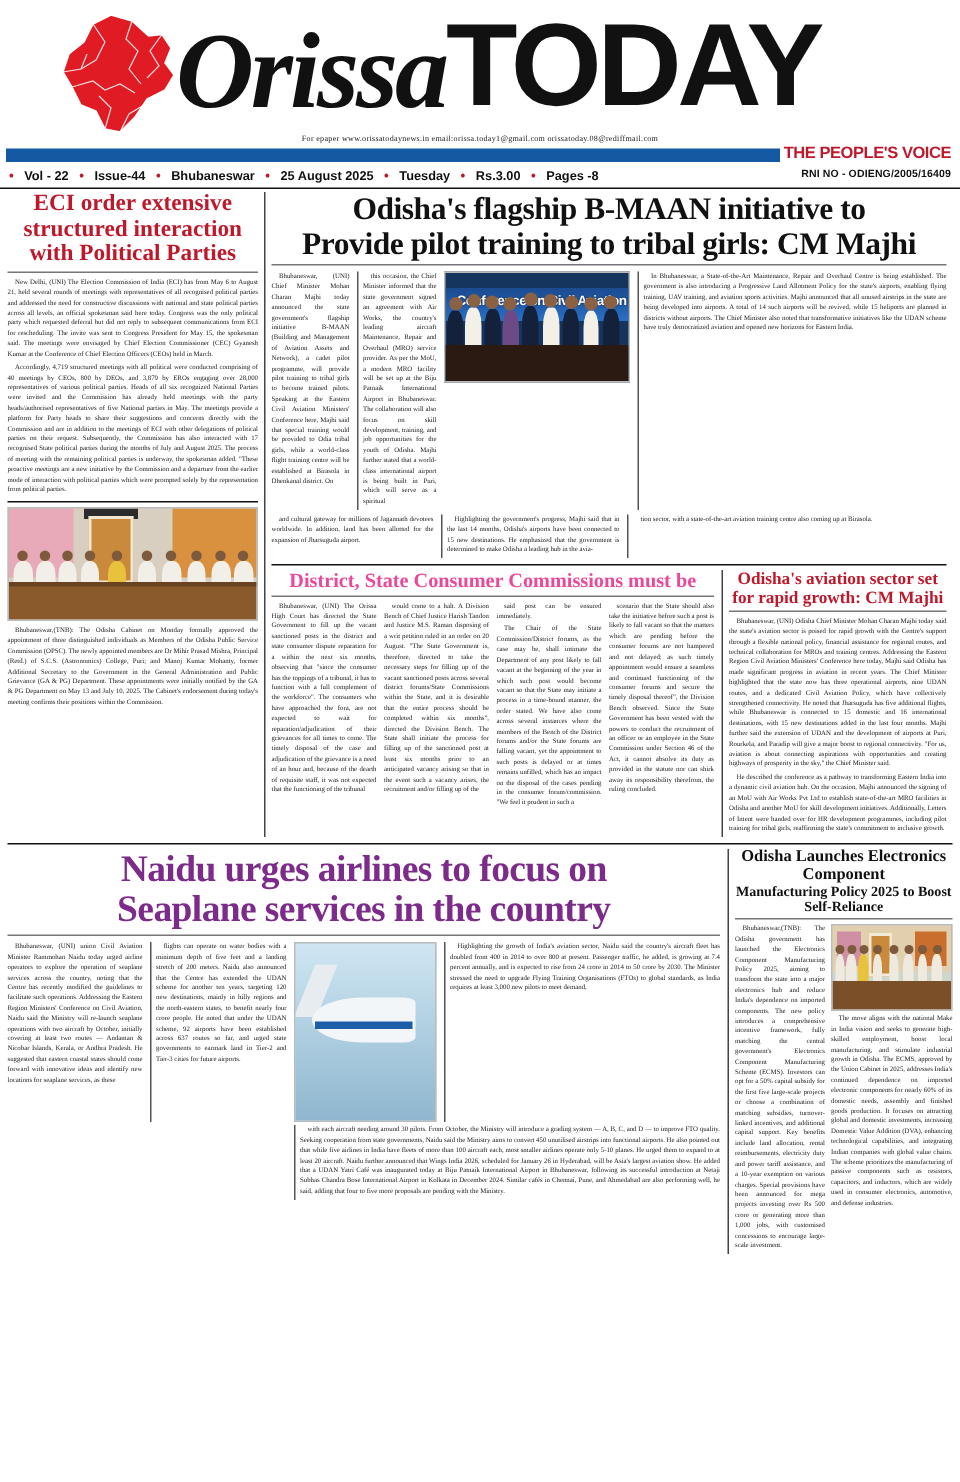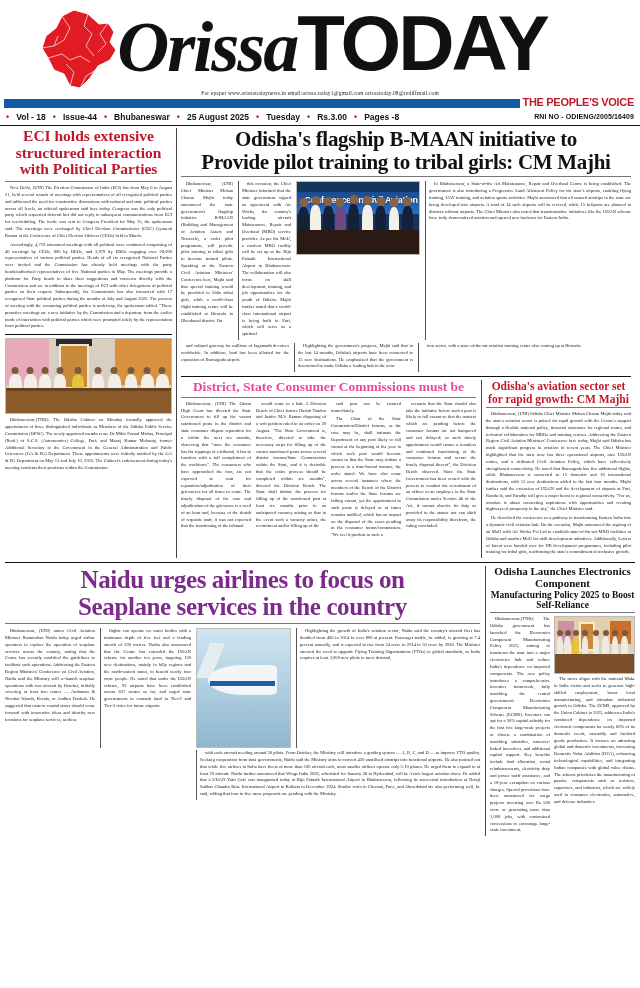--- a/index.html
+++ b/index.html
@@ -160,21 +160,21 @@
       </div>
     </div>
     <div class="mast-email">For epaper www.orissatodaynews.in email:orissa.today1@gmail.com orissatoday.08@rediffmail.com</div>
     <div class="blue-bar"></div>
     <div class="peoples-voice">THE PEOPLE'S VOICE</div>
   </div>
 
   <div class="infobar">
     <div class="items">
       <span class="dot">•</span>
-      <span>Vol - 18</span>
+      <span>Vol - 22</span>
       <span class="dot">•</span>
       <span>Issue-44</span>
       <span class="dot">•</span>
       <span>Bhubaneswar</span>
       <span class="dot">•</span>
       <span>25 August 2025</span>
       <span class="dot">•</span>
       <span>Tuesday</span>
       <span class="dot">•</span>
       <span>Rs.3.00</span>
@@ -182,21 +182,21 @@
       <span>Pages -8</span>
     </div>
     <div class="rni">RNI NO - ODIENG/2005/16409</div>
   </div>
 
   <div class="content">
 
     <div class="col-left">
 
       <div>
-        <div class="hl hl-red">ECI holds extensive structured interaction with Political Parties</div>
+        <div class="hl hl-red">ECI order extensive structured interaction with Political Parties</div>
         <div class="rule-thin"></div>
         <div class="body-txt">
           <p>New Delhi, (UNI) The Election Commission of India (ECI) has from May 6 to August 21, held several rounds of meetings with representatives of all recognised political parties and addressed the need for constructive discussions with national and state political parties across all levels, an official spokesman said here today. Congress was the only political party which requested deferral but did not reply to subsequent communications from ECI for rescheduling. The invite was sent to Congress President for May 15, the spokesman said. The meetings were envisaged by Chief Election Commissioner (CEC) Gyanesh Kumar at the Conference of Chief Election Officers (CEOs) held in March.</p>
           <p>Accordingly, 4,719 structured meetings with all political were conducted comprising of 40 meetings by CEOs, 800 by DEOs, and 3,879 by EROs engaging over 28,000 representatives of various political parties. Heads of all six recognized National Parties were invited and the Commission has already held meetings with the party heads/authorised representatives of five National parties in May. The meetings provide a platform for Party heads to share their suggestions and concerns directly with the Commission and are in addition to the meetings of ECI with other delegations of political parties on their request. Subsequently, the Commission has also interacted with 17 recognised State political parties during the months of July and August 2025. The process of meeting with the remaining political parties is underway, the spokesman added. "These proactive meetings are a new initiative by the Commission and a departure from the earlier mode of interaction with political parties which were prompted solely by the representation from political parties.</p>
         </div>
       </div>
 
       <div class="rule-thick" style="margin-top:4px;"></div>
 
       <div>

